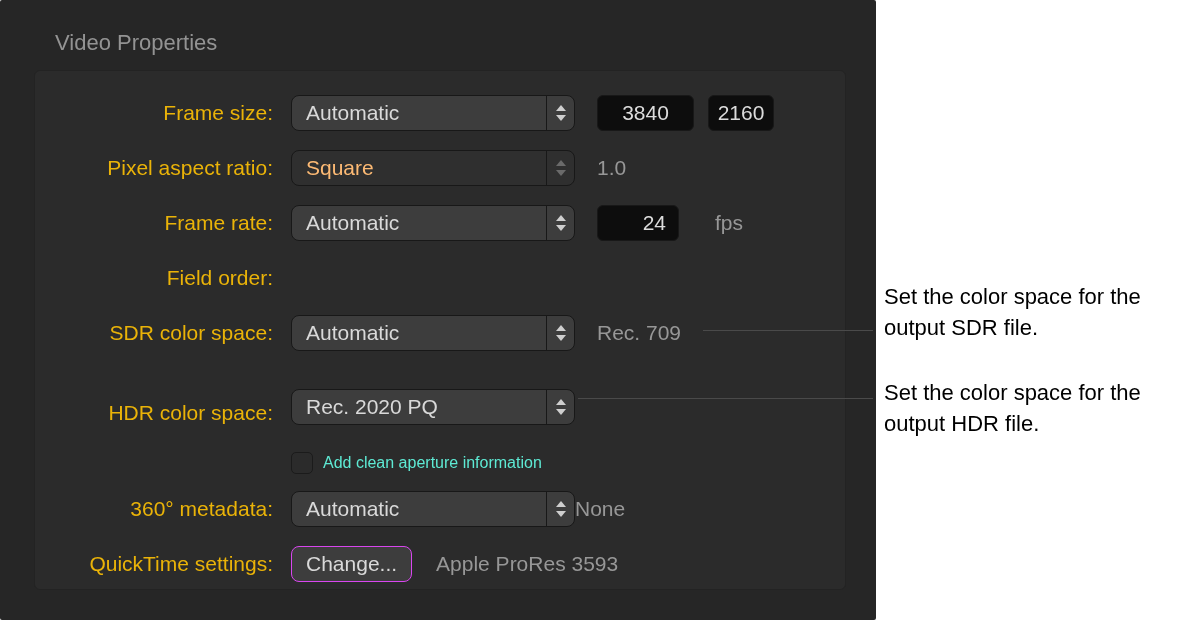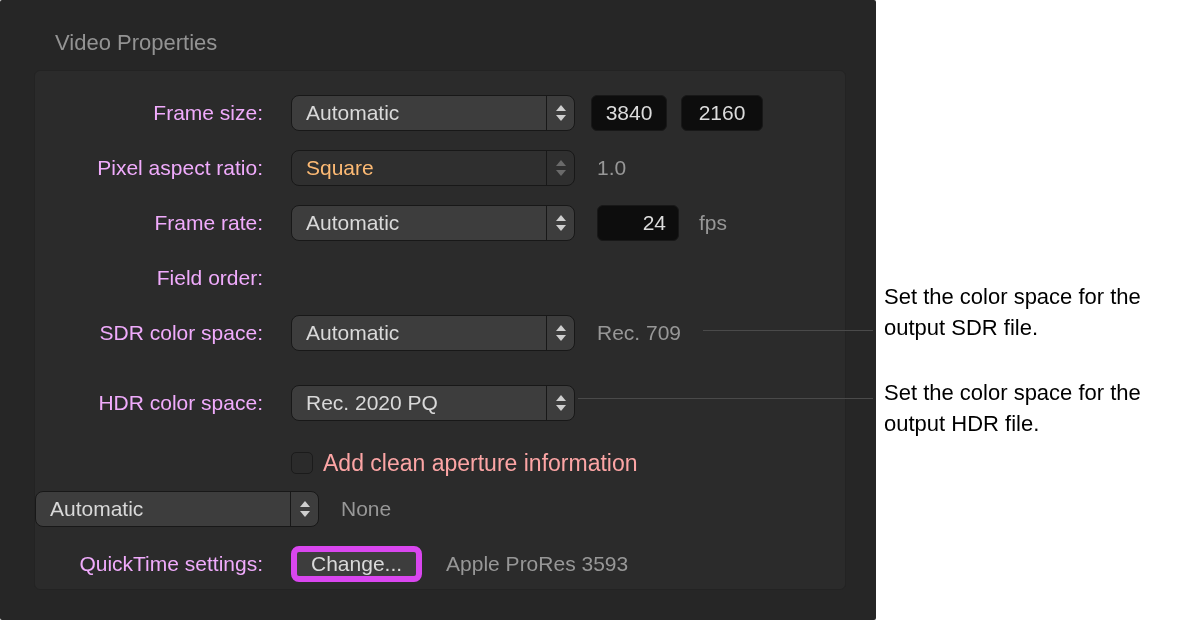--- a/index.html
+++ b/index.html
@@ -39,23 +39,23 @@
     .row {
       position: absolute;
       left: 0; right: 0;
       height: 44px;
       display: flex;
       align-items: center;
     }
     .row-label {
       width: 256px;
       text-align: right;
-      color: #f0abfc;
-      font-size: 21px;
-      padding-right: 28px;
+      color: #eab308;
+      font-size: 21px;
+      padding-right: 18px;
     }
     .popup {
       position: relative;
       width: 284px; height: 36px;
       background: #3d3d3d;
       border: 1px solid #181818;
       border-radius: 8px;
       display: flex; align-items: center;
       color: #d9d9d9;
       font-size: 21px;
@@ -89,25 +89,25 @@
       color: #979797;
       font-size: 21px;
     }
     .checkbox {
       width: 22px; height: 22px;
       border: 1px solid #1b1b1b;
       border-radius: 5px;
       background: #2b2b2b;
       margin-right: 10px;
     }
-    .check-label { color: #fca5a5; font-size: 23px; }
+    .check-label { color: #5eead4; font-size: 16px; }
     .button {
       height: 36px;
       background: #3d3d3d;
-      border: 6px solid #d946ef;
+      border: 1px solid #d946ef;
       border-radius: 8px;
       color: #d9d9d9;
       font-size: 21px;
       display: flex; align-items: center;
       padding: 0 14px;
     }
     .annotation {
       position: absolute;
       left: 884px;
       width: 300px;
@@ -134,22 +134,22 @@
 
       <div class="row" style="top: 20px;">
         <div class="row-label">Frame size:</div>
         <div class="popup">
           <span>Automatic</span>
           <div class="stepper">
             <span class="arrow-up"></span>
               <span class="arrow-down"></span>
           </div>
         </div>
-        <div class="numbox" style="margin-left: 16px; width: 76px;">3840</div>
-        <div class="numbox" style="margin-left: 14px; width: 82px;">2160</div>
+        <div class="numbox" style="margin-left: 22px; width: 97px;">3840</div>
+        <div class="numbox" style="margin-left: 14px; width: 66px;">2160</div>
       </div>
 
       <div class="row" style="top: 75px;">
         <div class="row-label">Pixel aspect ratio:</div>
         <div class="popup disabled">
           <span>Square</span>
           <div class="stepper">
             <span class="arrow-up"></span>
               <span class="arrow-down"></span>
           </div>
@@ -160,65 +160,66 @@
       <div class="row" style="top: 130px;">
         <div class="row-label">Frame rate:</div>
         <div class="popup">
           <span>Automatic</span>
           <div class="stepper">
             <span class="arrow-up"></span>
               <span class="arrow-down"></span>
           </div>
         </div>
         <div class="numbox" style="margin-left: 22px; width: 82px; justify-content: flex-end;">24</div>
-        <div class="value-text" style="margin-left: 20px;">fps</div>
+        <div class="value-text" style="margin-left: 36px;">fps</div>
       </div>
 
       <div class="row" style="top: 185px;">
         <div class="row-label">Field order:</div>
       </div>
 
       <div class="row" style="top: 240px;">
         <div class="row-label">SDR color space:</div>
         <div class="popup">
           <span>Automatic</span>
           <div class="stepper">
             <span class="arrow-up"></span>
               <span class="arrow-down"></span>
           </div>
         </div>
         <div class="value-text" style="margin-left: 22px;">Rec. 709</div>
       </div>
 
-      <div class="row" style="top: 310px;">
+      <div class="row" style="top: 310px; align-items: flex-end;">
         <div class="row-label">HDR color space:</div>
         <div class="popup">
           <span>Rec. 2020 PQ</span>
           <div class="stepper">
             <span class="arrow-up"></span>
               <span class="arrow-down"></span>
           </div>
         </div>
       </div>
 
       <div class="row" style="top: 370px;">
         <div class="row-label"></div>
         <div class="checkbox"></div>
         <div class="check-label">Add clean aperture information</div>
       </div>
 
       <div class="row" style="top: 416px;">
-        <div class="popup">
-          <span>Automatic</span>
-          <div class="stepper">
-            <span class="arrow-up"></span>
-              <span class="arrow-down"></span>
-          </div>
-        </div>
-        <div class="value-text" style="margin-left: 22px;">None</div>
+        <div class="row-label">360° metadata:</div>
+        <div class="popup">
+          <span>Automatic</span>
+          <div class="stepper">
+            <span class="arrow-up"></span>
+              <span class="arrow-down"></span>
+          </div>
+        </div>
+        <div class="value-text" style="">None</div>
       </div>
 
       <div class="row" style="top: 471px;">
         <div class="row-label">QuickTime settings:</div>
         <div class="button">Change...</div>
         <div class="value-text" style="margin-left: 24px;">Apple ProRes 3593</div>
       </div>
 
     </div>
   </div>

